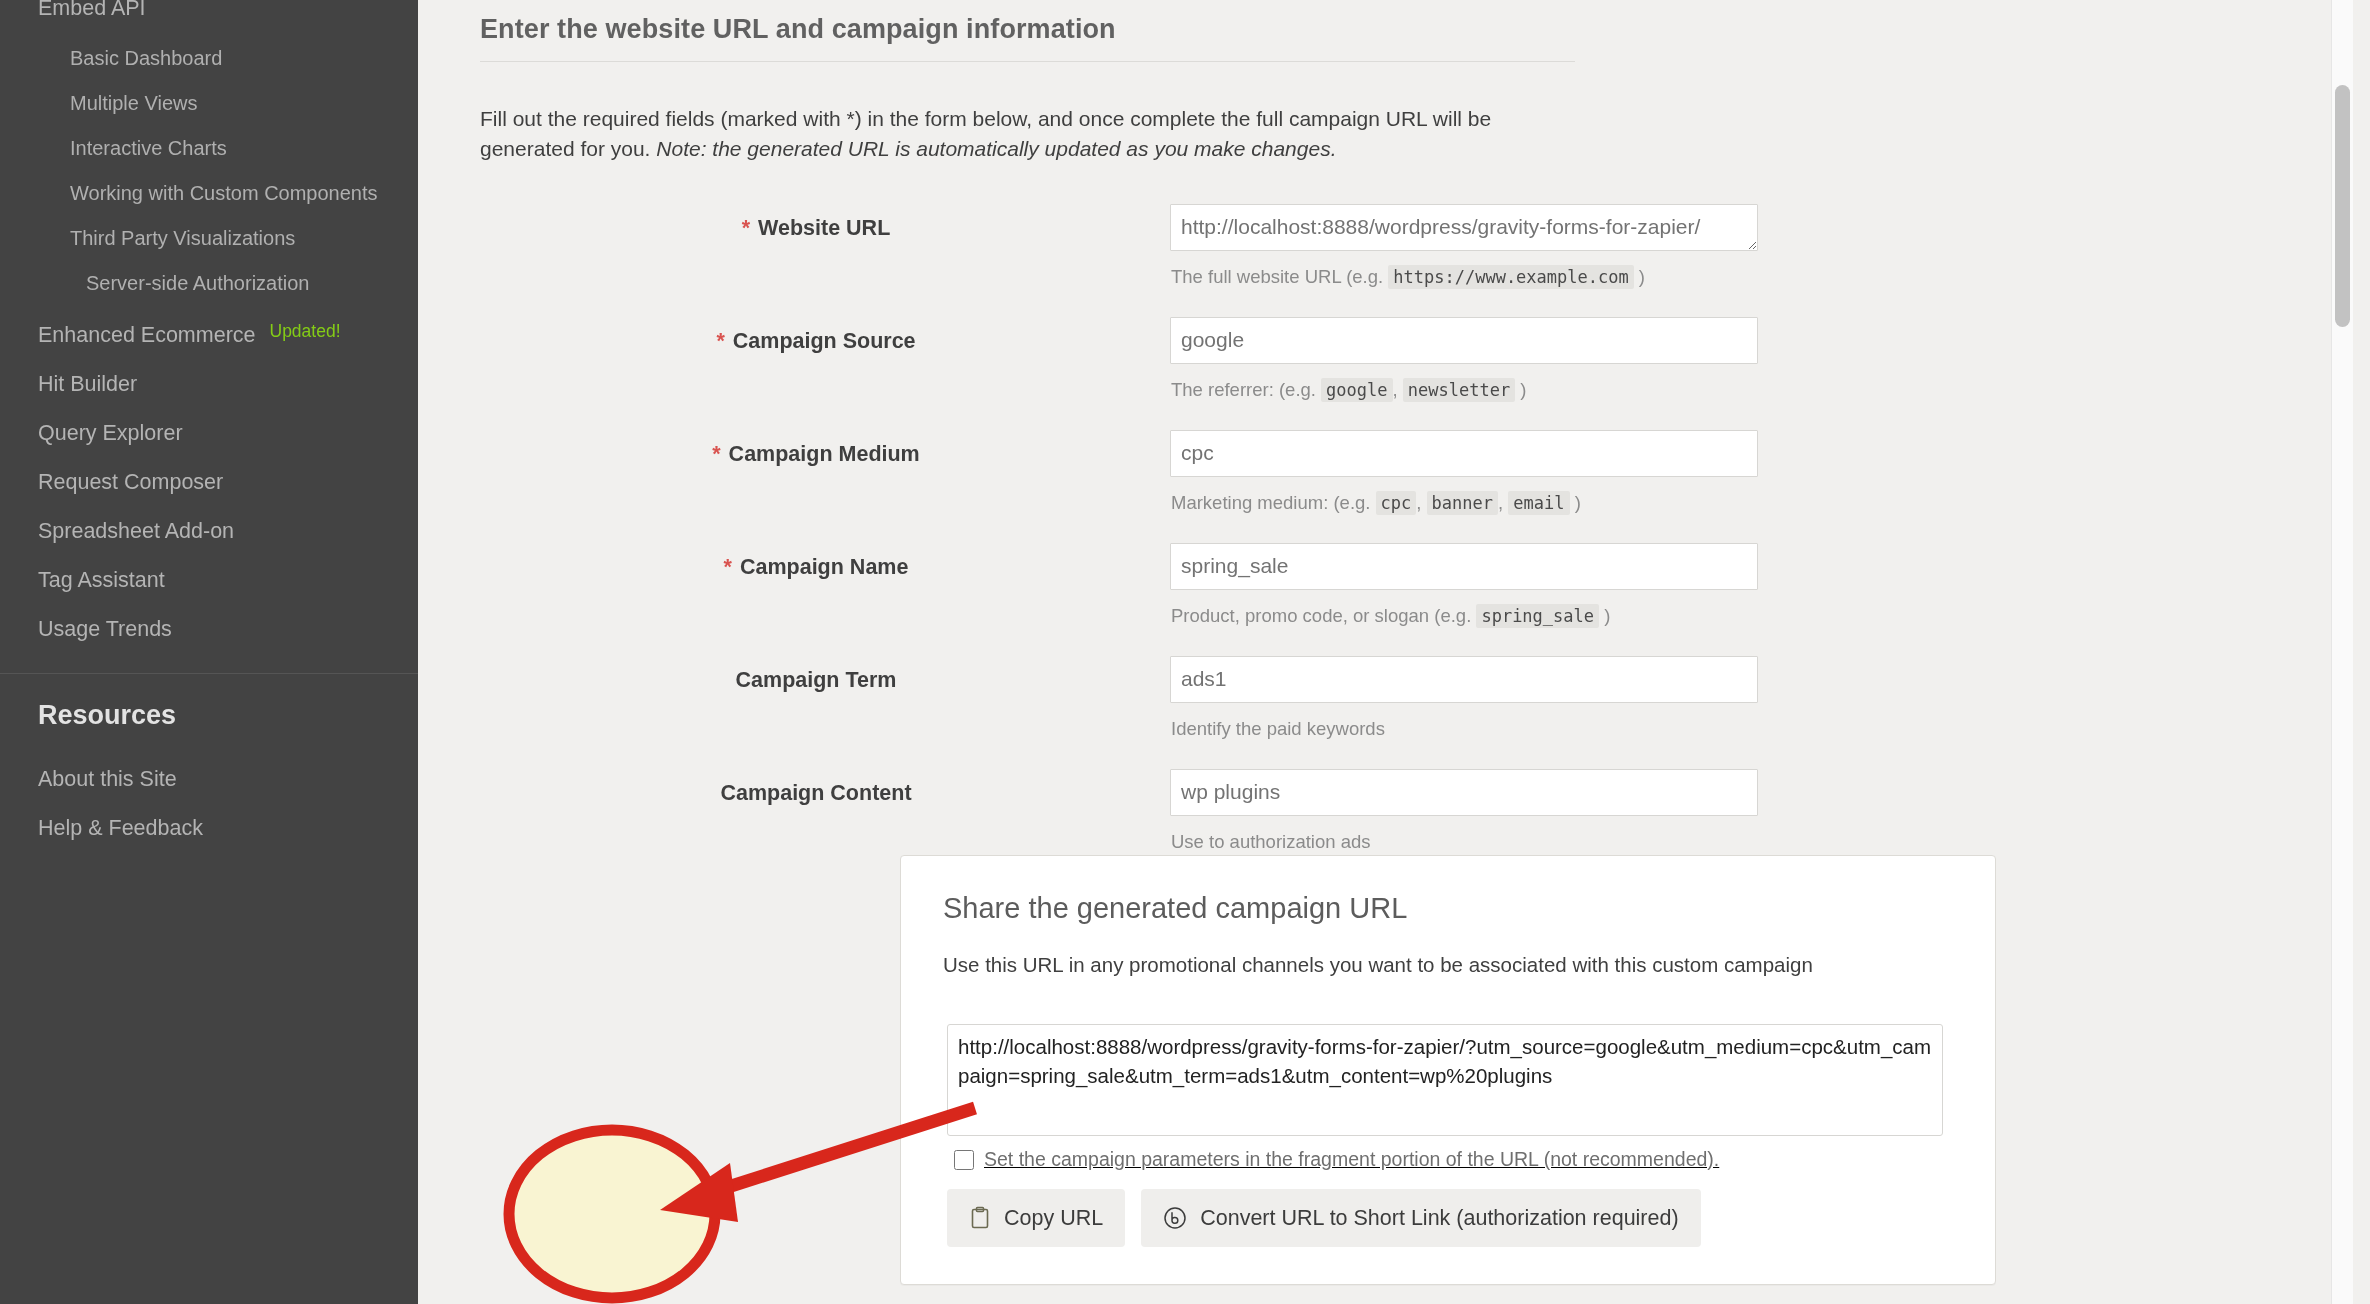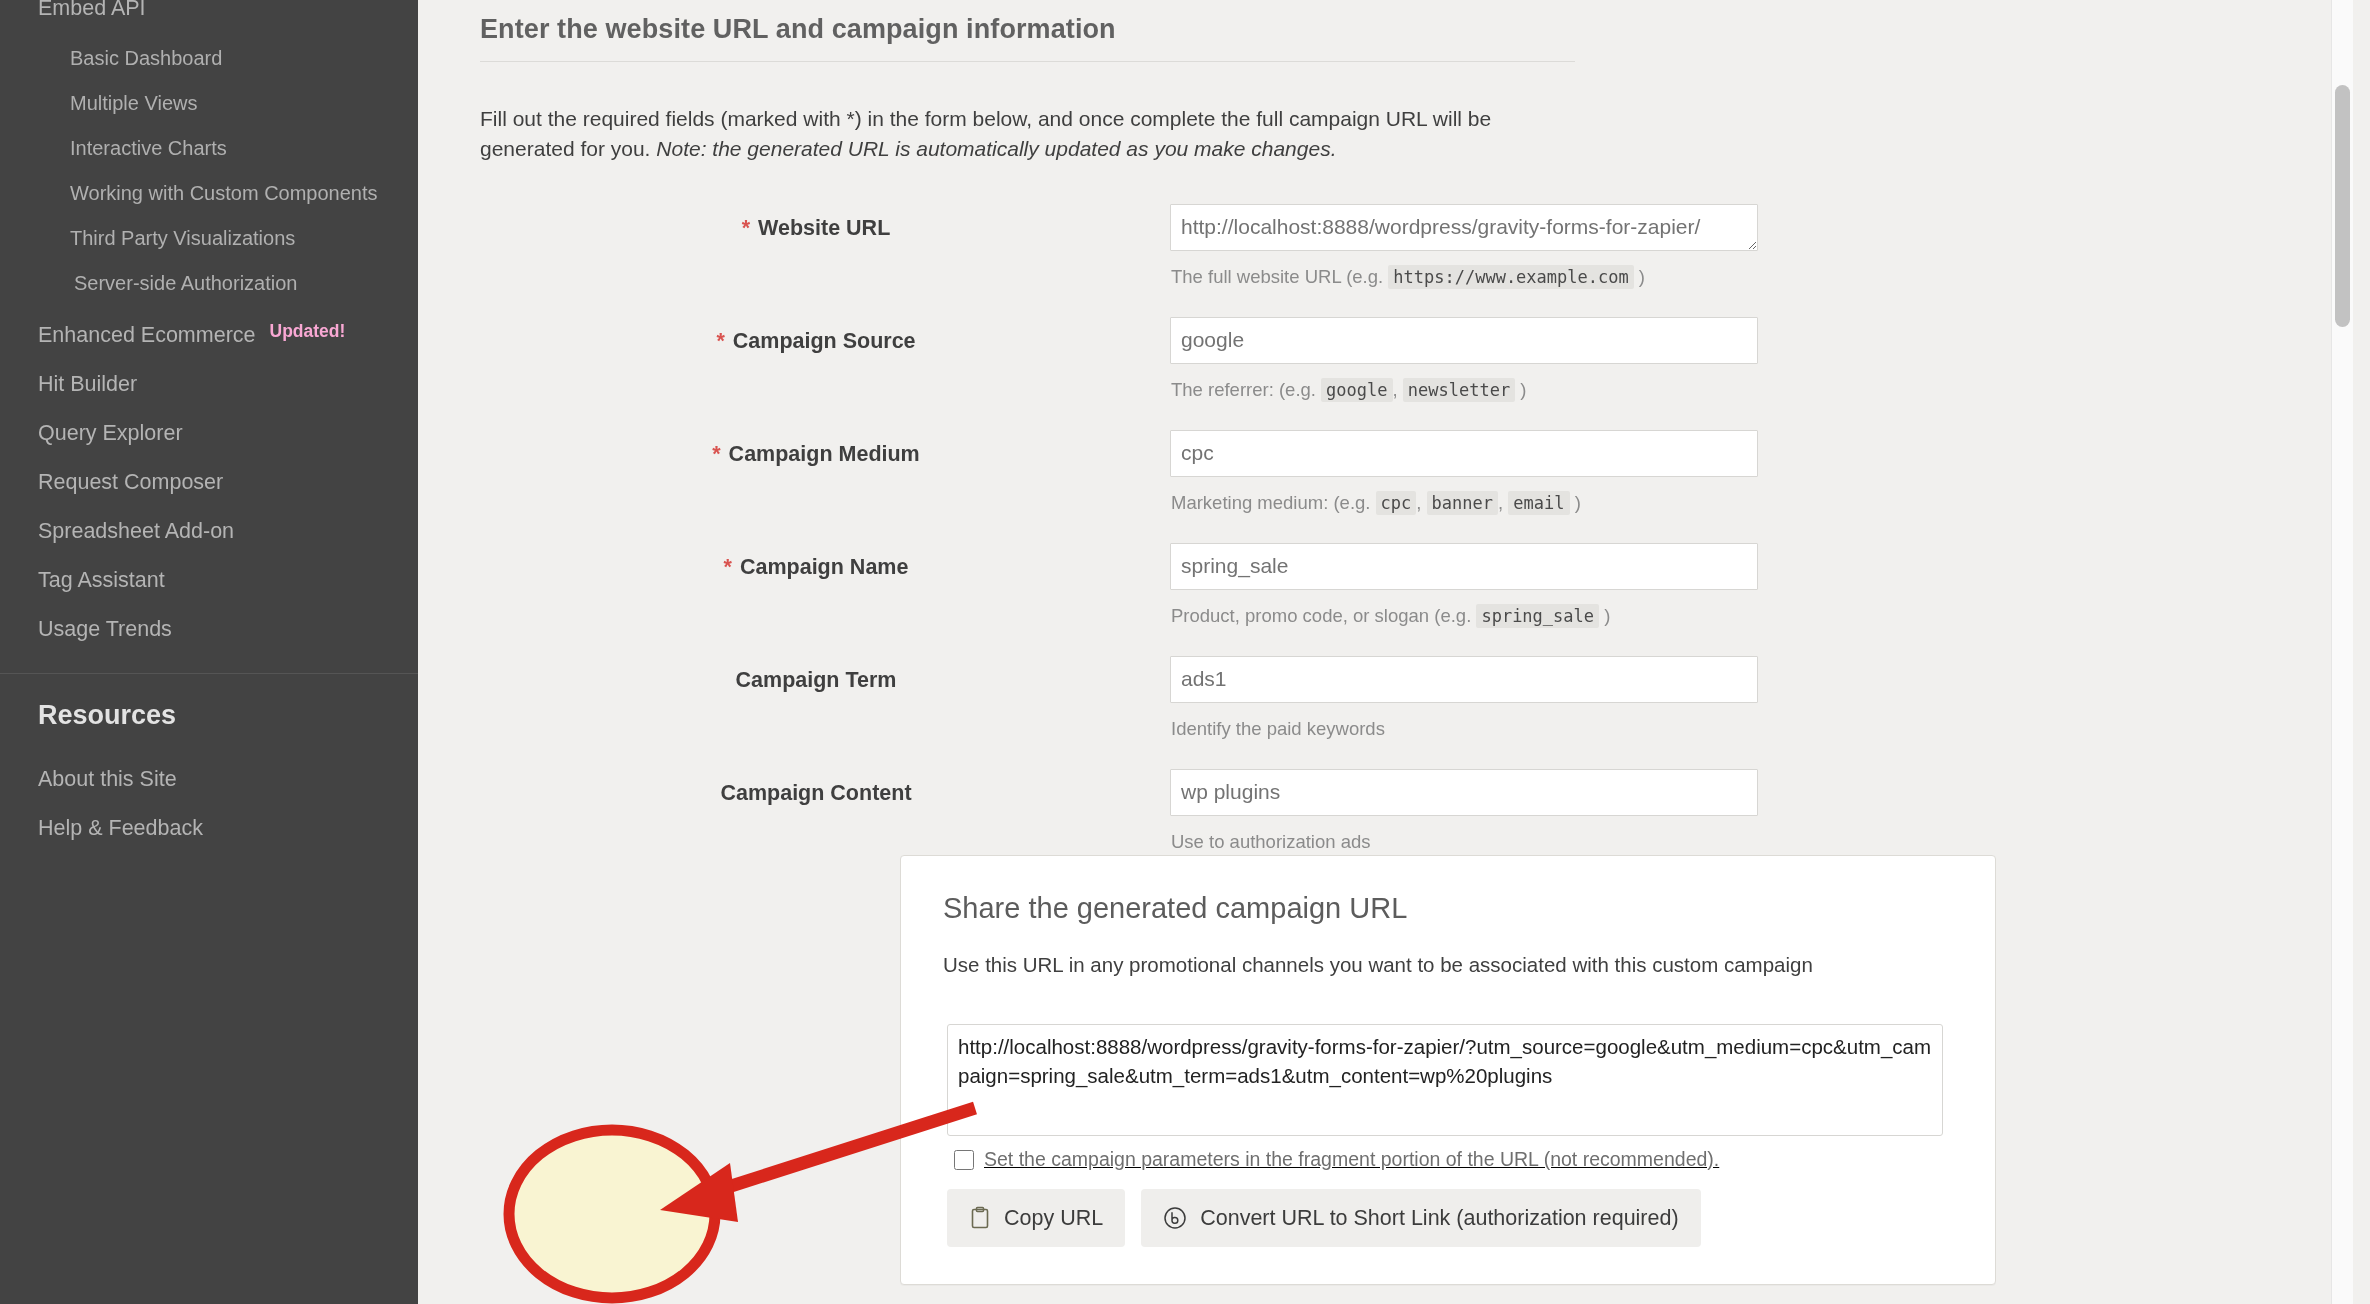--- a/index.html
+++ b/index.html
@@ -24,23 +24,23 @@
     color: #b4b4b4;
     font-size: 21.5px;
     line-height: 1;
     padding: 0 0 0 38px;
     white-space: nowrap;
   }
   .nav-item.sub { padding-left: 70px; font-size: 20px; color: #b0b0b0; }
   .nav-row { height: 49px; display: flex; align-items: center; }
   .nav-row.sub { height: 45px; }
   .badge-updated {
-    color: #f9a8d4;
+    color: #84cc16;
     font-size: 17.5px;
-    font-weight: bold;
+    font-weight: normal;
     margin-left: 14px;
     position: relative;
     top: -4px;
   }
   #sidebar-divider {
     position: absolute; left: 0; top: 673px;
     width: 418px; height: 1px;
     background: #555555;
   }
   #resources-block { position: absolute; left: 0; top: 700px; width: 418px; }
@@ -247,21 +247,21 @@
         </div>
         <div class="nav-row sub" style="position:absolute;left:0;top:125px;width:418px;height:45px;">
           <span class="nav-item sub">Interactive Charts</span>
         </div>
         <div class="nav-row sub" style="position:absolute;left:0;top:170px;width:418px;height:45px;">
           <span class="nav-item sub">Working with Custom Components</span>
         </div>
         <div class="nav-row sub" style="position:absolute;left:0;top:215px;width:418px;height:45px;">
           <span class="nav-item sub">Third Party Visualizations</span>
         </div>
-        <div class="nav-row sub" style="position:absolute;left:4px;top:260px;width:492px;height:45px;">
+        <div class="nav-row sub" style="position:absolute;left:16px;top:260px;width:492px;height:45px;">
           <span class="nav-item sub">Server-side Authorization</span>
         </div>
         <div class="nav-row" style="position:absolute;left:0;top:311px;width:418px;height:49px;">
           <span class="nav-item">Enhanced Ecommerce</span>
           <span class="badge-updated">Updated!</span>
         </div>
         <div class="nav-row" style="position:absolute;left:0;top:360px;width:418px;height:49px;">
           <span class="nav-item">Hit Builder</span>
         </div>
         <div class="nav-row" style="position:absolute;left:0;top:458px;width:418px;height:49px;">

